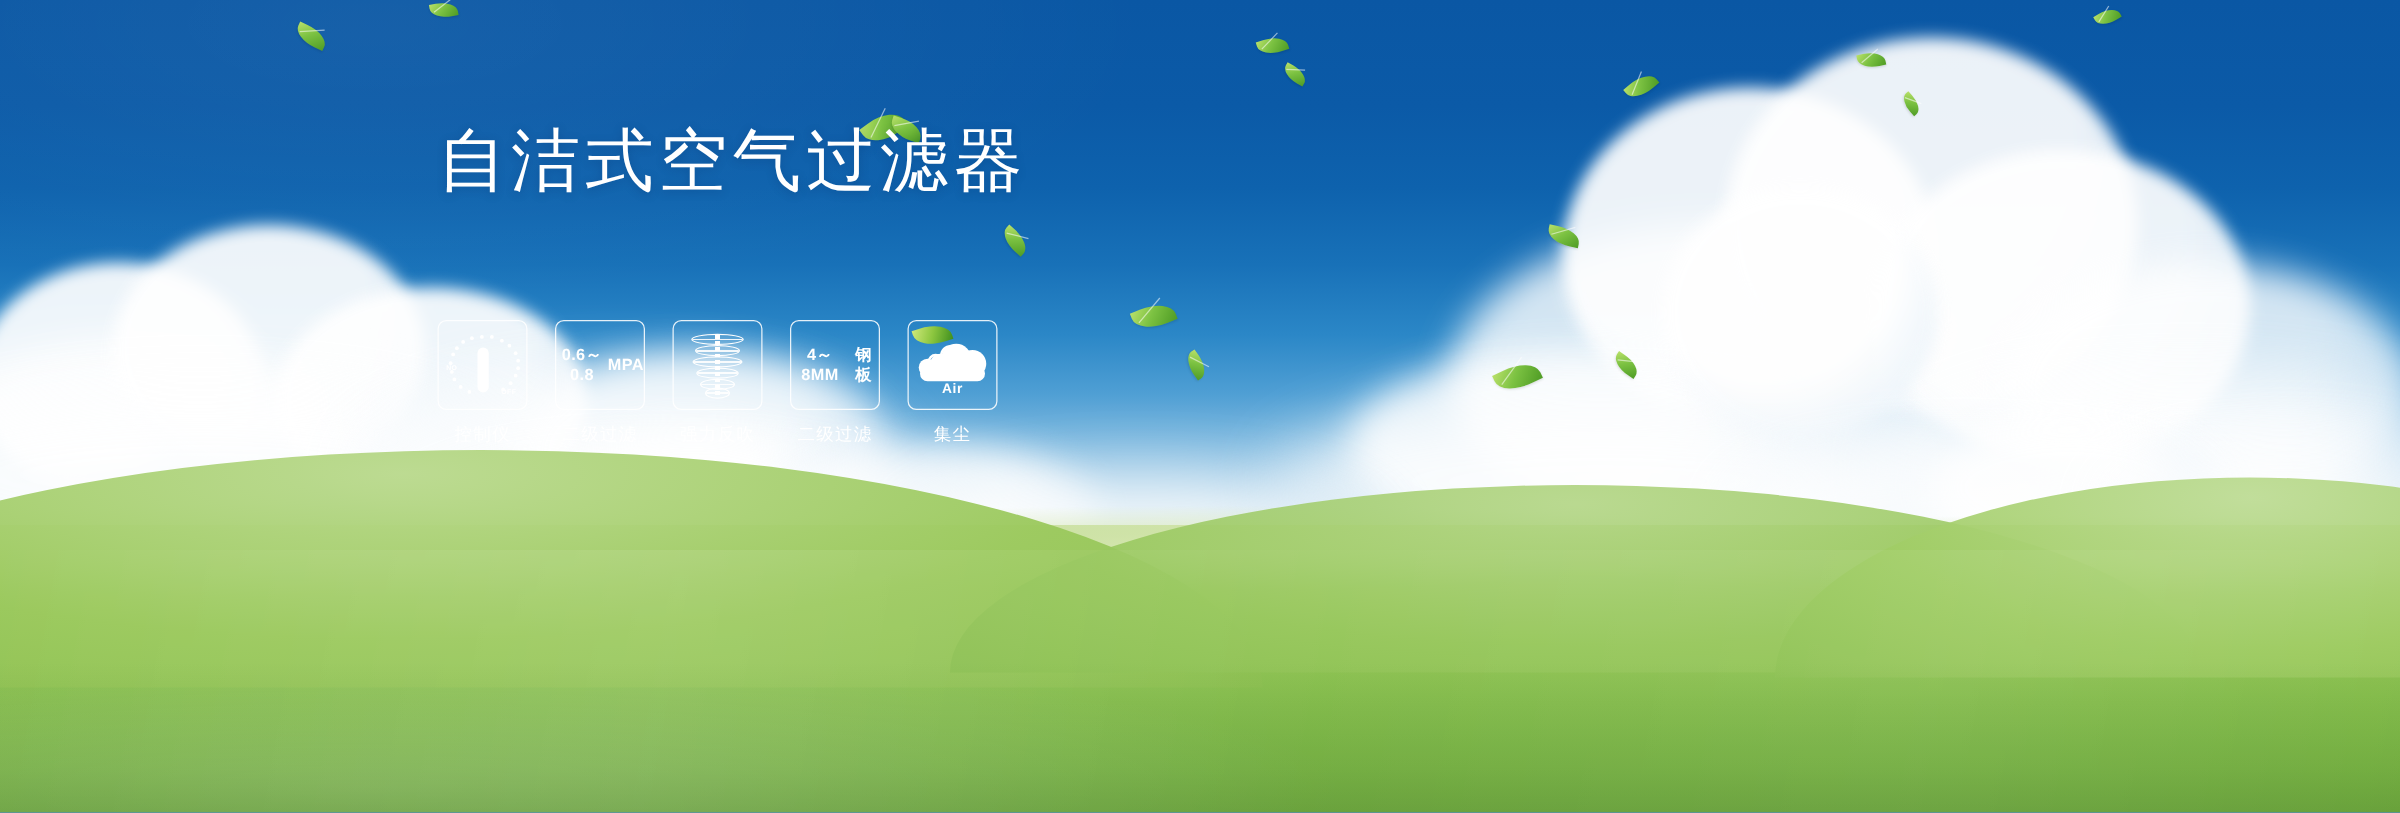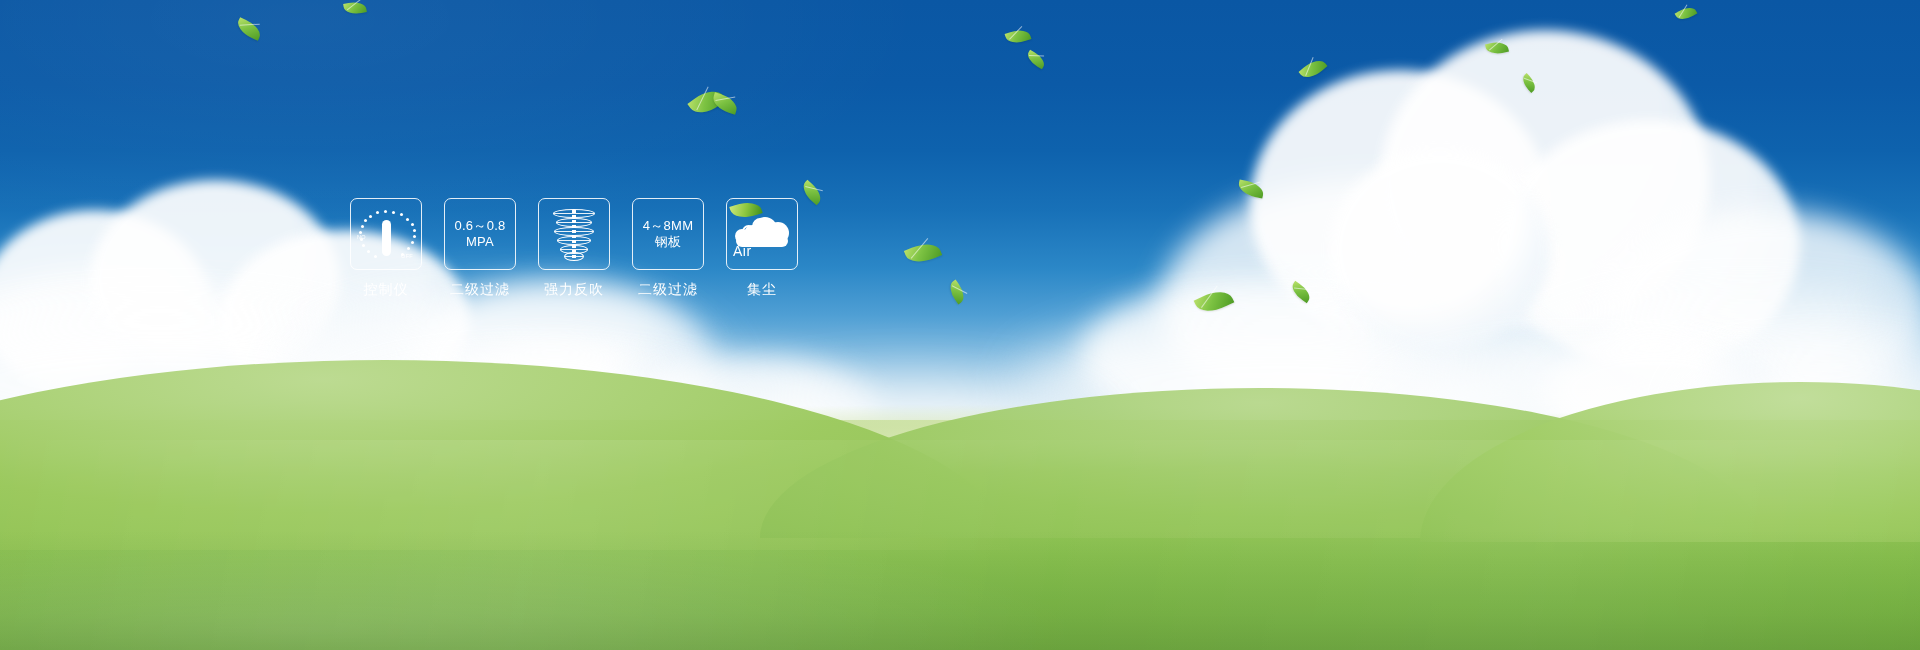--- a/index.html
+++ b/index.html
@@ -152,22 +152,22 @@
     margin-left:-10px;
     clip-path:polygon(16px 0, 100% 0, 100% 100%, 0 100%);
     padding-left:28px;
   }
 
   .features { display:flex; margin-top:30px; gap:22px; }
   .feature { width:72px; text-align:center; }
   .fbox {
     width:72px; height:72px; border:1.6px solid rgba(255,255,255,0.88);
     border-radius:7px; position:relative;
-    display:flex; flex-direction:column; align-items:center; justify-content:center;
-    color:#ffffff; overflow:hidden;
+    display:flex; align-items:center; justify-content:center;
+    color:#ffffff; overflow:hidden;font-weight:bold;
   }
   .fbox-text { font-size:13px; line-height:1.25; letter-spacing:0.3px; text-align:center; }
   .flabel { margin-top:11px; font-size:14px; color:#ffffff; letter-spacing:1px; white-space:nowrap; }
 
   
   .gauge { position:relative; width:56px; height:52px; }
   .gauge .needle {
     position:absolute; left:50%; top:12px; width:9px; height:36px; margin-left:-4.5px;
     background:#fff; border-radius:5px;
   }
@@ -186,22 +186,22 @@
     background:linear-gradient(180deg, rgba(255,255,255,0.0) 0 40%, rgba(255,255,255,0.9) 40% 60%, rgba(255,255,255,0) 60%);
   }
 
   
   .aircloud { position:relative; width:58px; height:46px; }
   .aircloud .puff { position:absolute; background:#fff; border-radius:50%; }
   .aircloud .ring {
     position:absolute; border:2.2px solid #fff; border-radius:50%; background:transparent;
   }
   .aircloud .airtxt {
-    position:absolute; left:0; right:0; bottom:-2px; text-align:left;
-    font-size:14px; color:#fff; letter-spacing:.5px;
+    position:absolute; left:0; right:0; bottom:-2px; text-align:center;
+    font-size:11px; color:#fff; letter-spacing:.5px;
   }
   .aircloud .gleaf {
     position:absolute; left:-2px; top:-9px; width:30px; height:16px;
     background:linear-gradient(120deg,#cfe97a 0%,#8cc63f 50%,#3f8f1e 100%);
     border-radius:0 80% 0 80%; transform:rotate(-18deg);
   }
 </style>
 </head>
 <body>
 
@@ -266,20 +266,21 @@
   <div class="leaf" style="left:1196px;top:292px; width:36px; height:19px; transform:rotate(-26deg);"></div>
   <div class="leaf" style="left:1238px;top:182px; width:26px; height:14px; transform:rotate(12deg);"></div>
   <div class="leaf" style="left:1300px;top:62px;  width:26px; height:14px; transform:rotate(-40deg);"></div>
   <div class="leaf" style="left:1290px;top:286px; width:22px; height:12px; transform:rotate(34deg);"></div>
   <div class="leaf" style="left:1486px;top:42px;  width:22px; height:12px; transform:rotate(-12deg);"></div>
   <div class="leaf" style="left:1520px;top:78px;  width:18px; height:10px; transform:rotate(48deg);"></div>
   <div class="leaf" style="left:1676px;top:8px;   width:20px; height:11px; transform:rotate(-30deg);"></div>
 
   <div class="content">
 
+    <div class="title">自洁式空气过滤器</div>
 
     <div class="badges">
     </div>
 
     <div class="features">
 
       <div class="feature">
         <div class="fbox">
           <div class="gauge">
             <div class="needle"></div>

